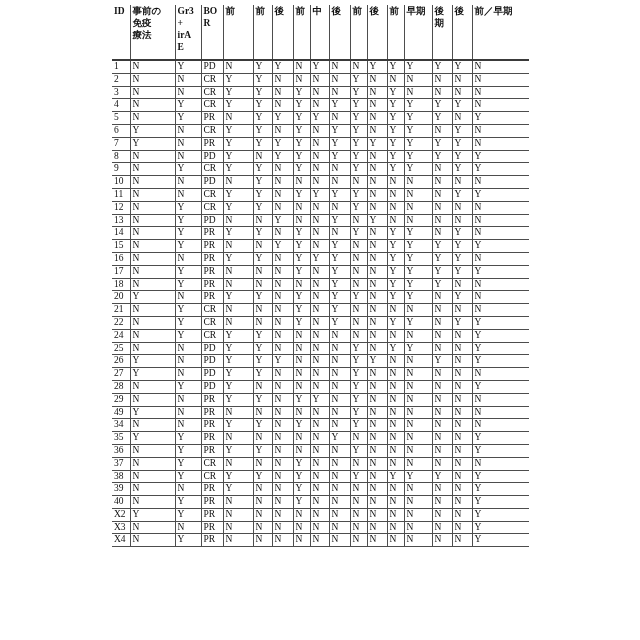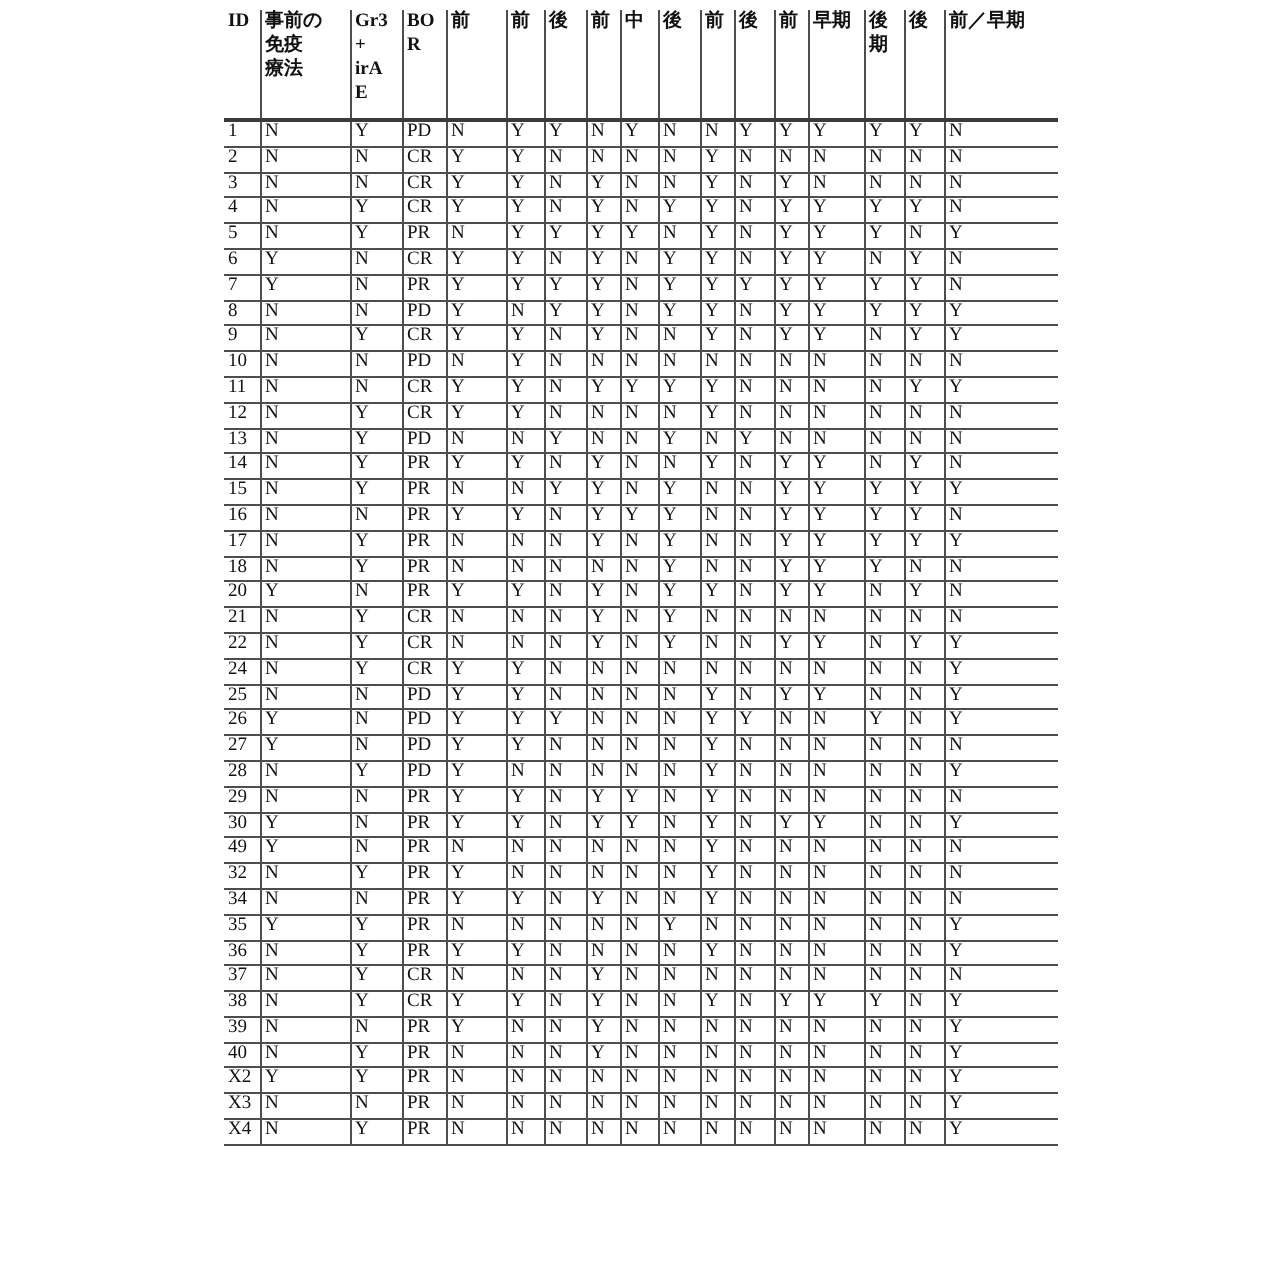--- a/index.html
+++ b/index.html
@@ -609,63 +609,25 @@
             <td>N</td>
             <td>Y</td>
             <td>N</td>
             <td>N</td>
             <td>N</td>
             <td>N</td>
             <td>N</td>
             <td>N</td>
           </tr>
           <tr>
-            <td>30</td>
-            <td>Y</td>
-            <td>N</td>
-            <td>PR</td>
-            <td>Y</td>
-            <td>Y</td>
-            <td>N</td>
-            <td>Y</td>
-            <td>Y</td>
-            <td>N</td>
-            <td>Y</td>
-            <td>N</td>
-            <td>Y</td>
-            <td>Y</td>
-            <td>N</td>
-            <td>N</td>
-            <td>Y</td>
-          </tr>
-          <tr>
             <td>49</td>
             <td>Y</td>
             <td>N</td>
             <td>PR</td>
             <td>N</td>
-            <td>N</td>
-            <td>N</td>
-            <td>N</td>
-            <td>N</td>
-            <td>N</td>
-            <td>Y</td>
-            <td>N</td>
-            <td>N</td>
-            <td>N</td>
-            <td>N</td>
-            <td>N</td>
-            <td>N</td>
-          </tr>
-          <tr>
-            <td>32</td>
-            <td>N</td>
-            <td>Y</td>
-            <td>PR</td>
-            <td>Y</td>
             <td>N</td>
             <td>N</td>
             <td>N</td>
             <td>N</td>
             <td>N</td>
             <td>Y</td>
             <td>N</td>
             <td>N</td>
             <td>N</td>
             <td>N</td>

